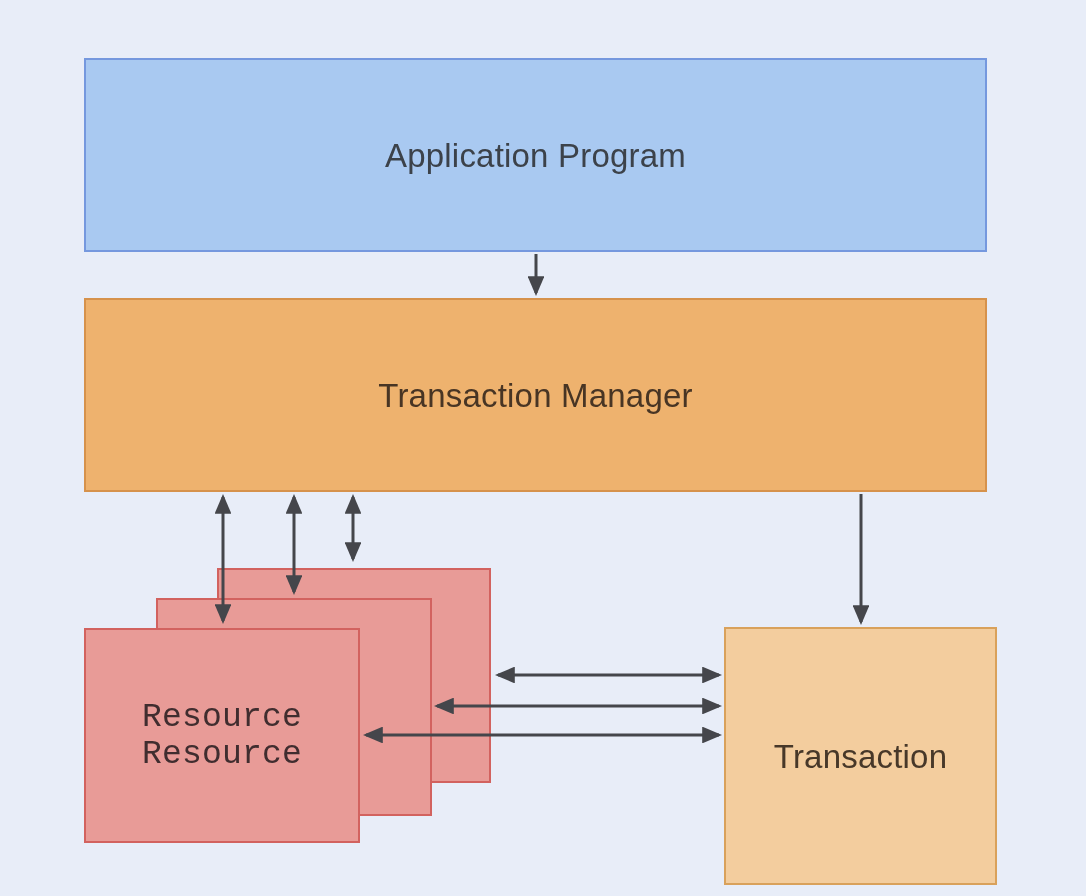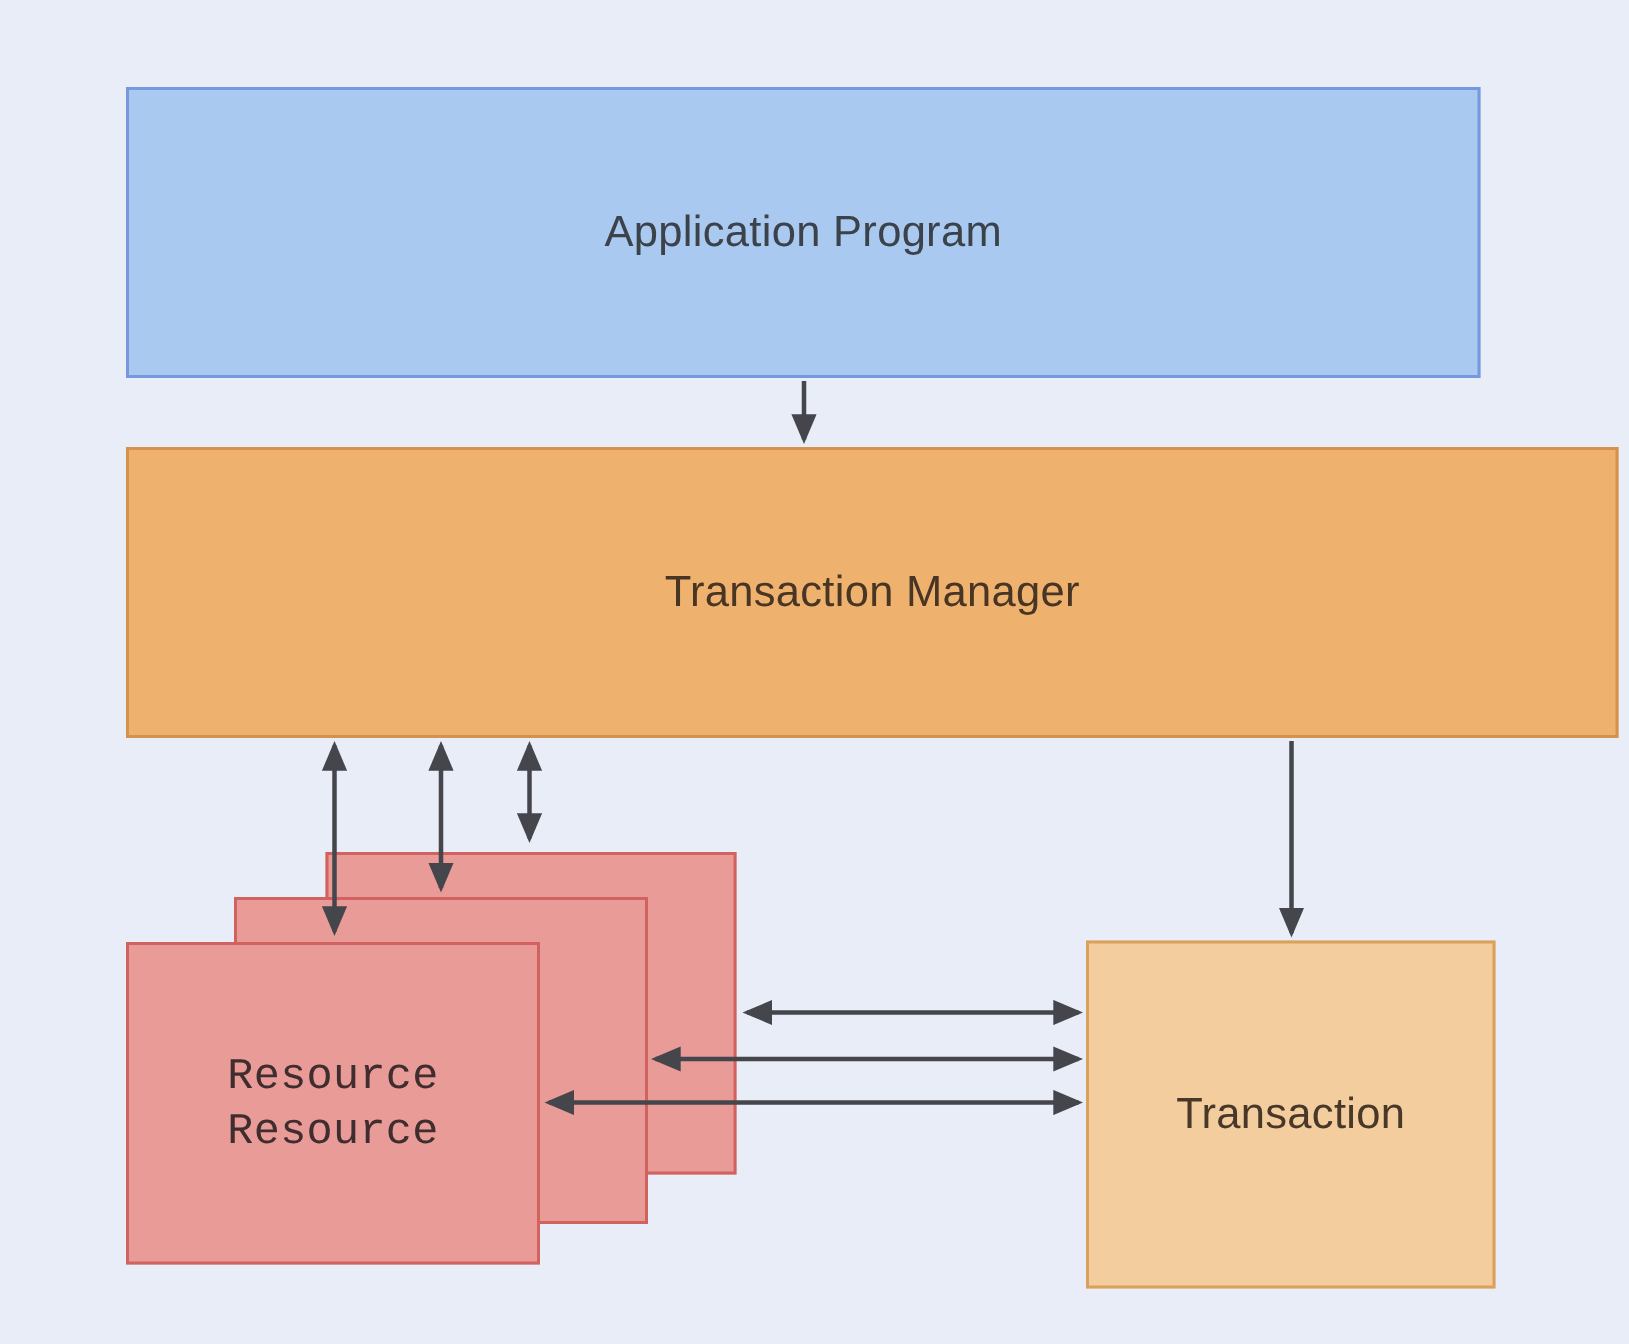--- a/index.html
+++ b/index.html
@@ -16,43 +16,43 @@
     overflow: hidden;
   }
   .node {
     position: absolute;
     box-sizing: border-box;
     border: 2px solid;
     display: flex;
     align-items: center;
     justify-content: center;
     text-align: center;
-    font-size: 29px;
+    font-size: 33px;
     line-height: 37px;
     letter-spacing: 0.2px;
   }
   .node .lbl { display: block; }
   .app-program {
     left: 84px; top: 58px; width: 903px; height: 194px;
     background: #a9c9f1; border-color: #7598de; color: #3c424a;
     z-index: 1;
   }
   .txn-manager {
-    left: 84px; top: 298px; width: 995px; height: 194px;
+    left: 84px; top: 298px; width: 903px; height: 194px;
     background: #eeb26e; border-color: #d6924c; color: #483524;
     z-index: 1;
   }
   .rm {
     background: #e89b97; border-color: #d2625f; color: #402d2f;
   }
   .rm-back   { left: 217px; top: 568px; width: 274px; height: 215px; z-index: 2; }
   .rm-middle { left: 156px; top: 598px; width: 276px; height: 218px; z-index: 3; }
   .rm-front  { left: 84px;  top: 628px; width: 276px; height: 215px; z-index: 4; font-family: Liberation Mono, monospace; }
   .txn-coordinator {
-    left: 724px; top: 627px; width: 273px; height: 232px;
+    left: 724px; top: 627px; width: 273px; height: 258px;
     background: #f3cd9e; border-color: #d9a15b; color: #473829;
     z-index: 2;
   }
   .arrows-layer {
     position: absolute;
     left: 0; top: 0;
     width: 1086px; height: 896px;
     z-index: 10;
     pointer-events: none;
   }

